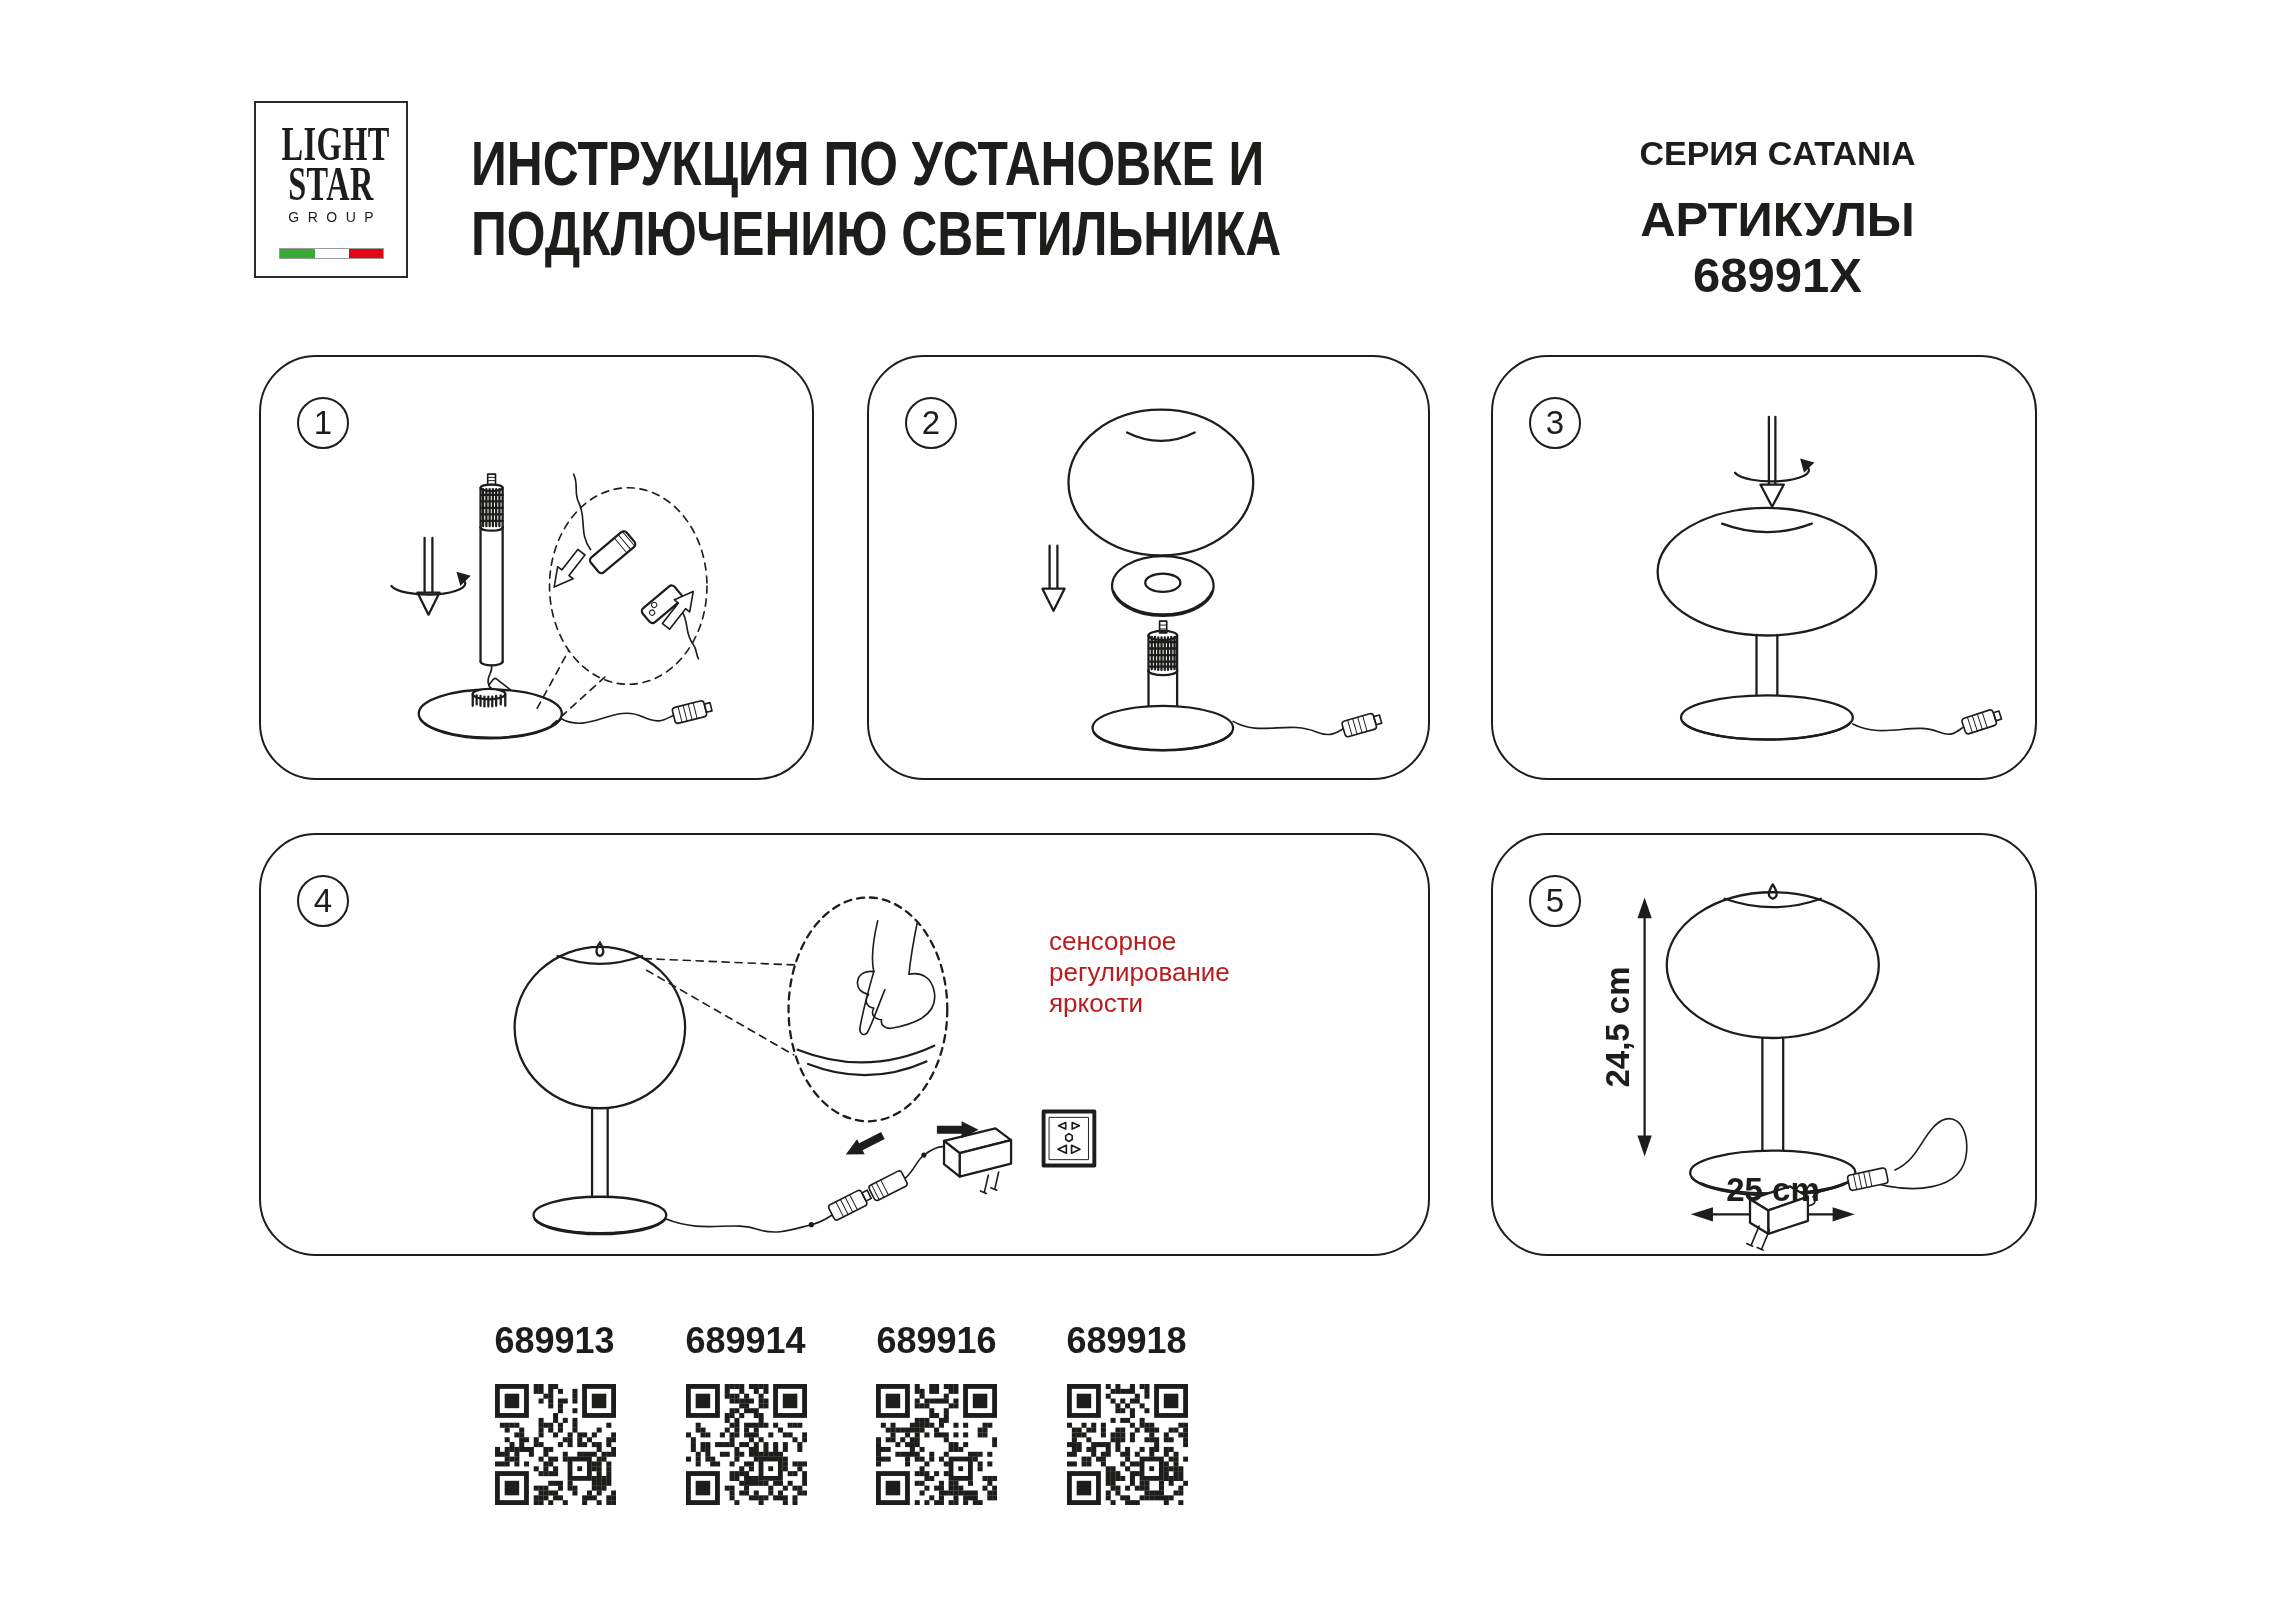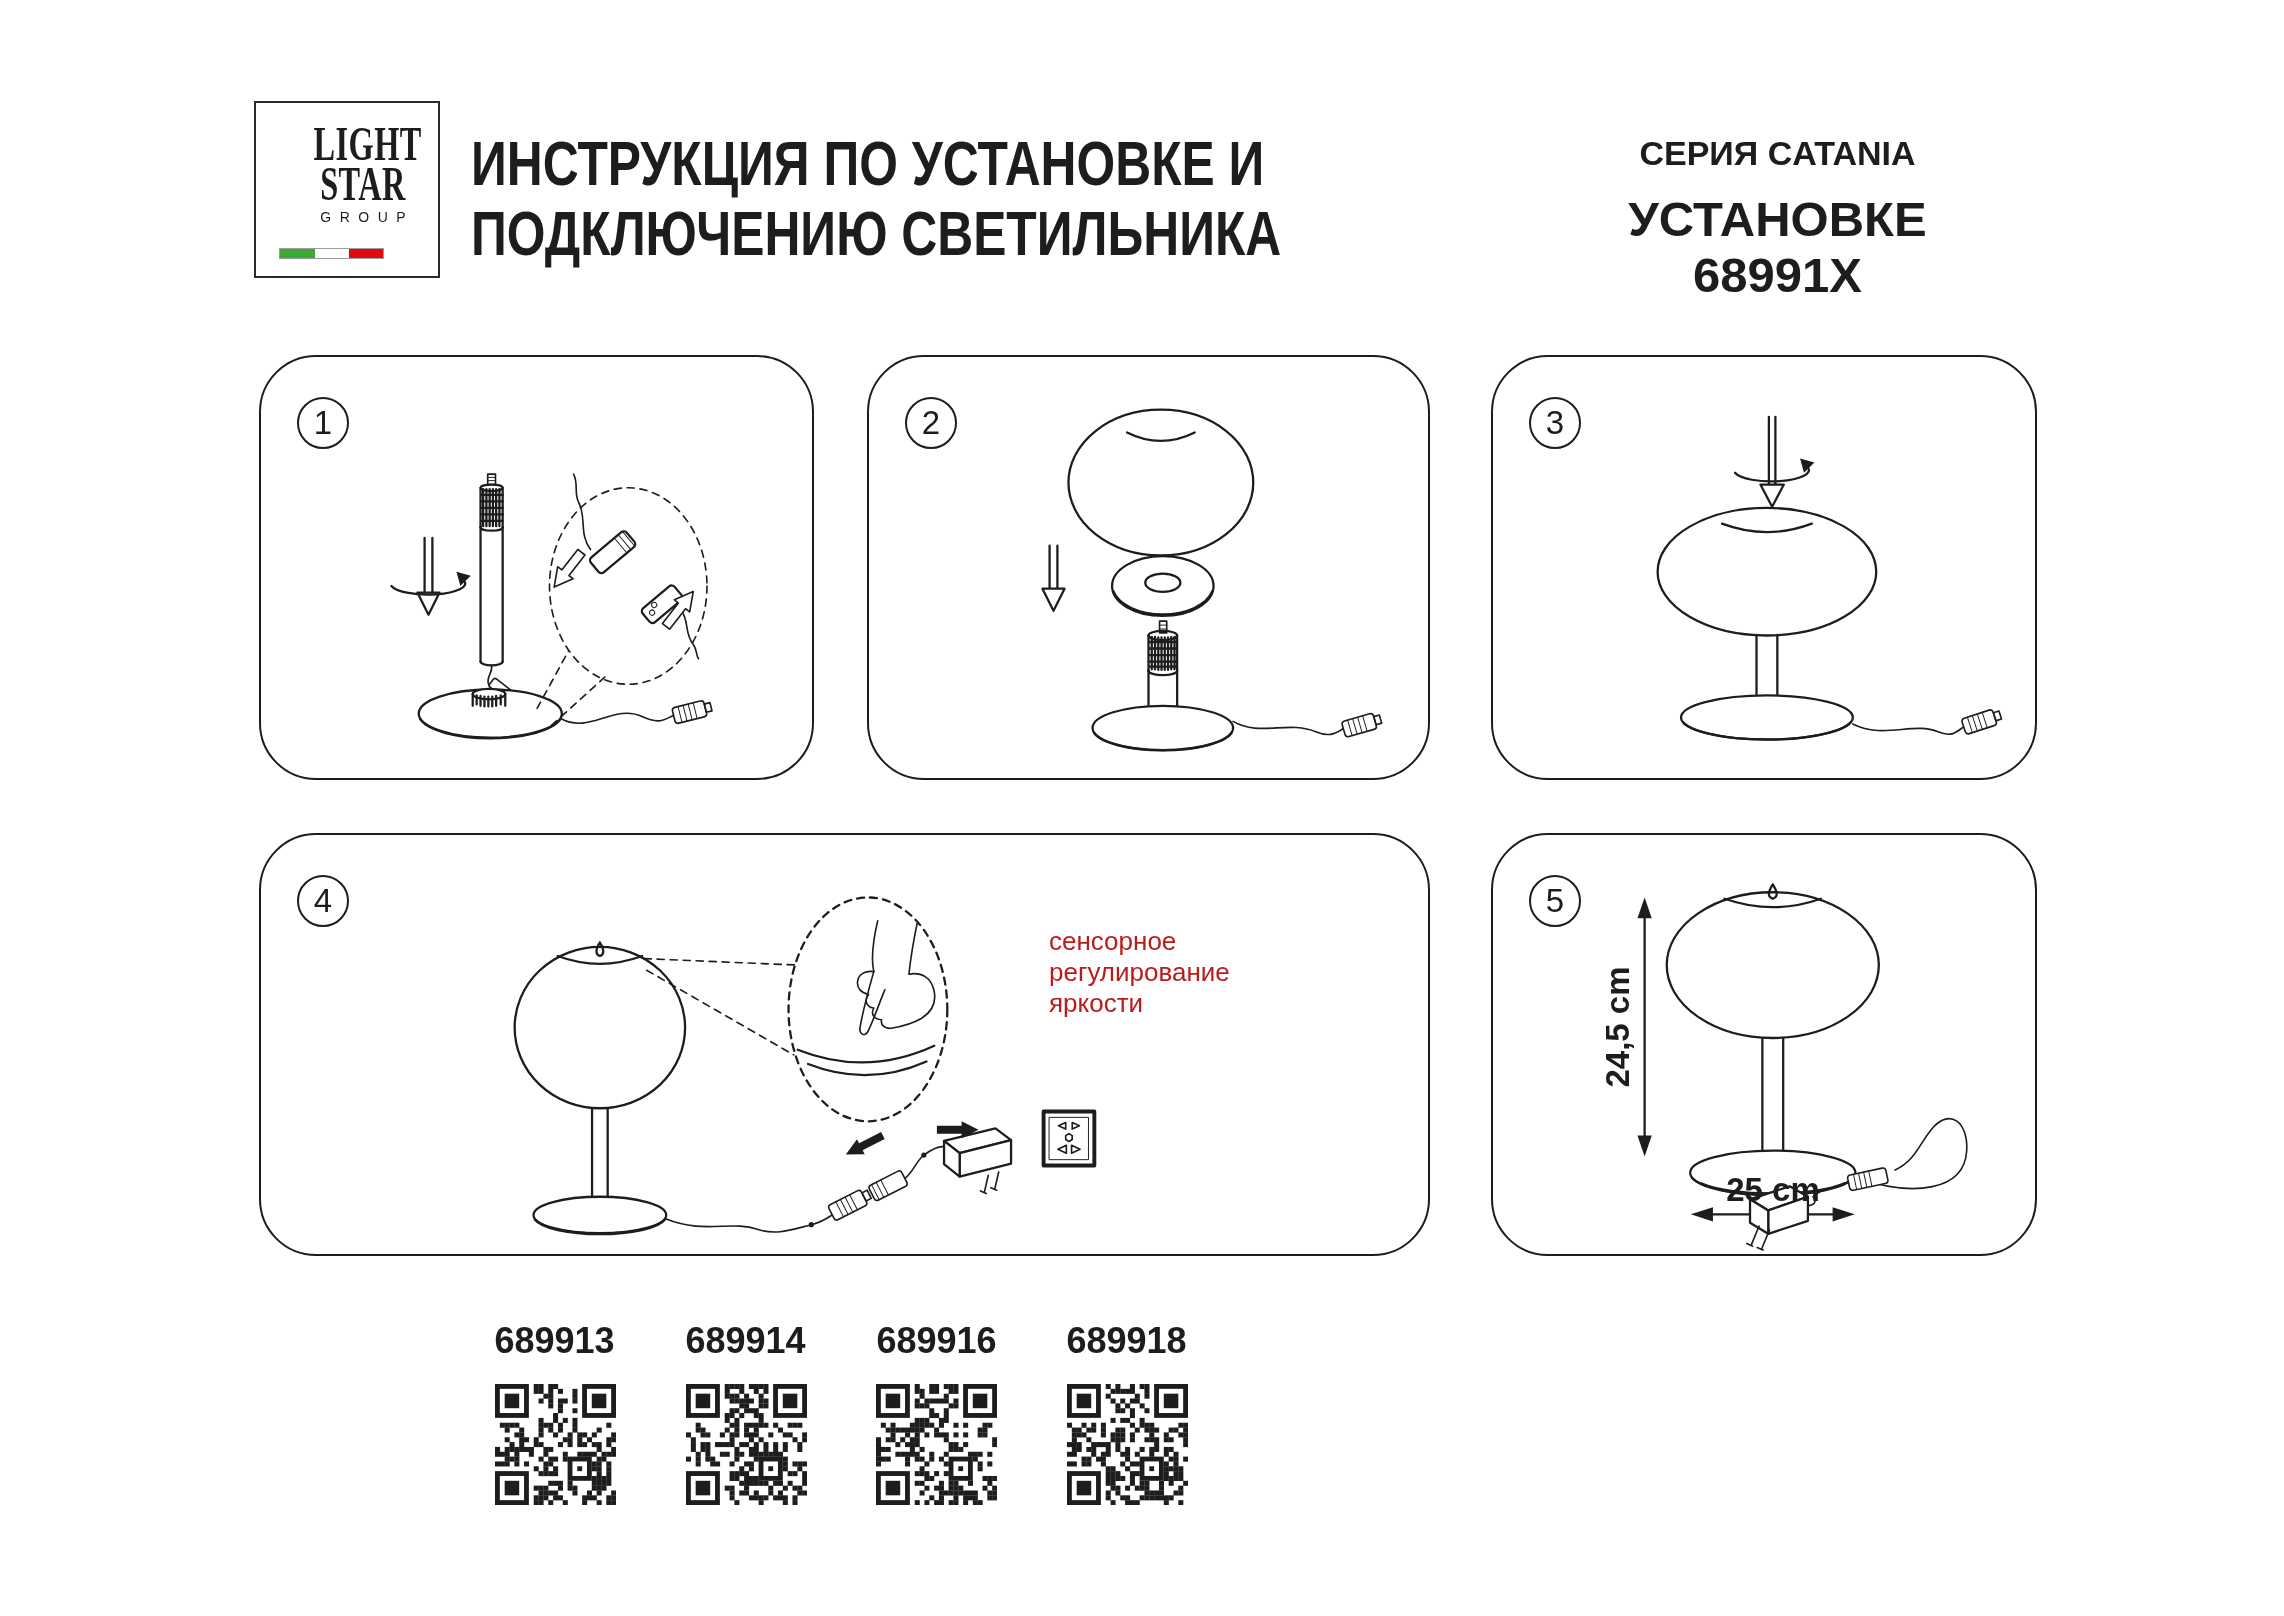--- a/index.html
+++ b/index.html
@@ -1,21 +1,21 @@
 <!DOCTYPE html>
 <html style="font-size:10.4px"><head>
 <meta charset="utf-8">
 <style>
   html,body{margin:0;padding:0;background:#e8e8e8;}
   #page{position:relative;width:2284px;height:1616px;background:#ffffff;overflow:hidden;
         font-family:"Liberation Sans", sans-serif;color:#1d1d1b;}
   .abs{position:absolute;}
 
   
-  #logo-box{left:254px;top:101px;width:150px;height:173px;border:2px solid #2b2a29;text-align:center;padding-left:32px;}
+  #logo-box{left:254px;top:101px;width:150px;height:173px;border:2px solid #2b2a29;text-align:center;}
   .logo-word{font-family:"Liberation Serif", serif;font-weight:bold;font-size:49px;line-height:40px;
              transform:scaleX(0.66);transform-origin:center;letter-spacing:0.7px;}
   #logo-light{margin-top:21px;}
   #logo-group{font-size:14px;font-weight:400;letter-spacing:8.5px;text-indent:8.5px;line-height:19.5px;margin-top:3.9px;}
   #flag{left:23.4px;top:145px;width:103px;height:8.5px;border:0.7px solid #9d9d9c;}
   #flag .seg{position:absolute;top:0;height:100%;}
 
   .cond{display:inline-block;transform:scaleX(0.79);transform-origin:left center;white-space:nowrap;}
   #title{left:471px;top:128px;font-weight:bold;font-size:63px;line-height:70px;}
   #series-block{left:1582px;top:134px;width:391px;text-align:center;}
@@ -69,21 +69,21 @@
     </div>
   </div>
 
   <div id="title" class="abs">
     <div><span class="cond">ИНСТРУКЦИЯ ПО УСТАНОВКЕ И</span></div>
     <div><span class="cond">ПОДКЛЮЧЕНИЮ СВЕТИЛЬНИКА</span></div>
   </div>
 
   <div id="series-block" class="abs">
     <div id="series">СЕРИЯ CATANIA</div>
-    <div id="articles">УСТАНОВКЕ 68991X</div>
+    <div id="articles">АРТИКУЛЫ 68991X</div>
   </div>
 
   <div id="p1" class="abs panel">
     <div class="abs stepnum">1</div>
     <svg class="draw" width="551" height="421" viewBox="0 0 846 647">
 
       <g>
         <path d="M251,278 V362 M263,278 V362"></path>
         <polygon class="wfill" points="240,362 274,362 257,396"></polygon>
         <path d="M200,352 a57,17 0 1 0 112,-8"></path>

